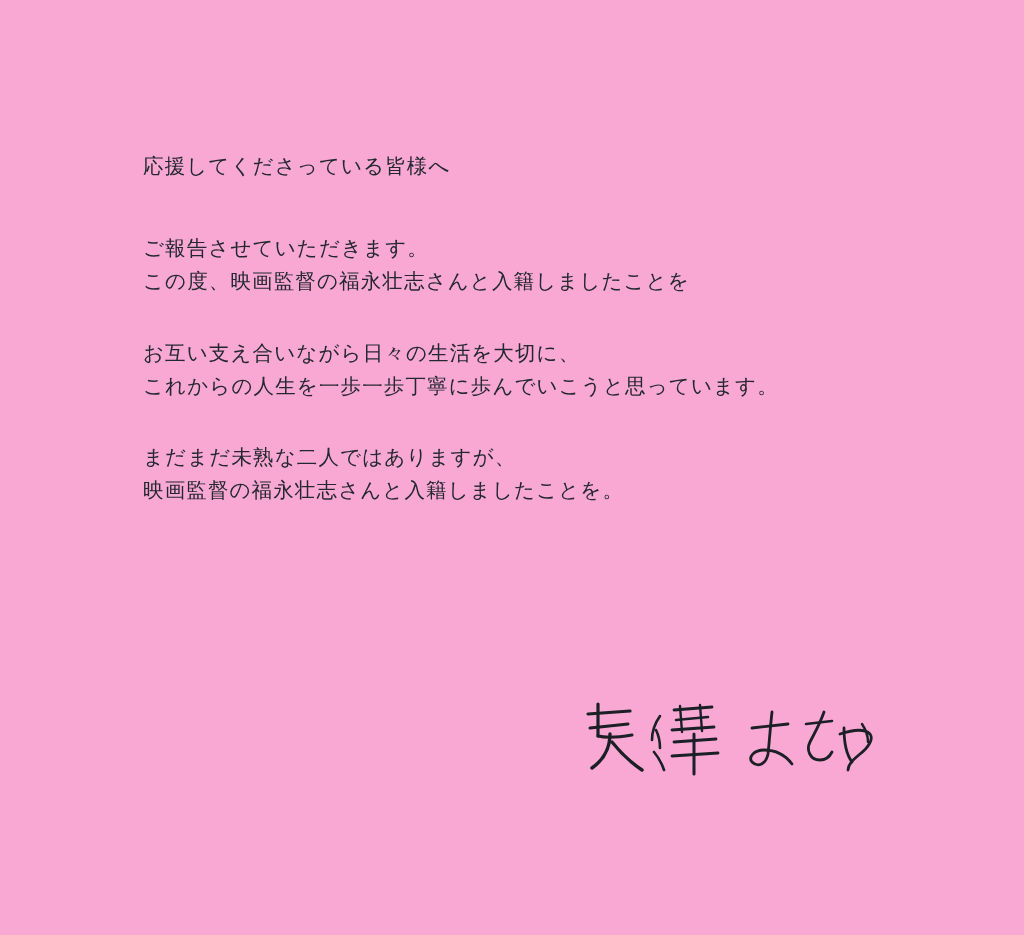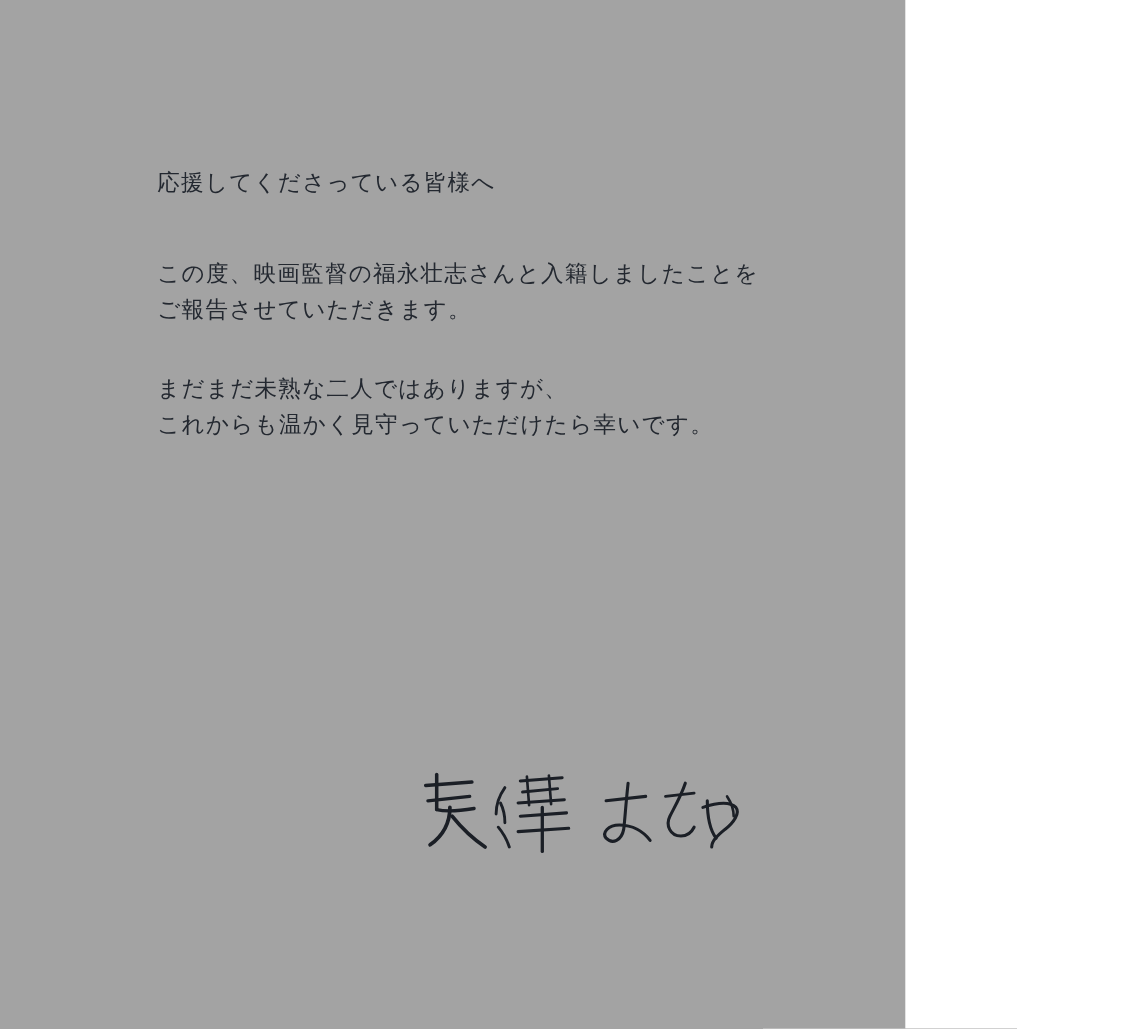--- a/index.html
+++ b/index.html
@@ -12,23 +12,23 @@
     background: #ffffff;
     font-family: "DejaVu Sans", "Liberation Sans", sans-serif;
     color: #1e222a;
     overflow: hidden;
   }
 
   .statement {
     position: absolute;
     left: 0;
     top: 0;
-    width: 823px;
+    width: 1024px;
     height: 935px;
-    background: #a3a3a3;
+    background: #f9a8d4;
   }
 
   .letter-body {
     position: absolute;
     left: 143px;
     top: 150px;
     width: 760px;
   }
 
   .para {
@@ -80,28 +80,32 @@
 
 <div class="statement">
 
   <div class="letter-body">
 
     <div class="para greeting-para">
       <div class="line">応援してくださっている皆様へ</div>
     </div>
 
     <div class="para">
+      <div class="line">ご報告させていただきます。</div>
       <div class="line">この度、映画監督の福永壮志さんと入籍しましたことを</div>
-      <div class="line">ご報告させていただきます。</div>
     </div>
 
+    <div class="para">
+      <div class="line">お互い支え合いながら日々の生活を大切に、</div>
+      <div class="line">これからの人生を一歩一歩丁寧に歩んでいこうと思っています。</div>
+    </div>
 
     <div class="para">
       <div class="line">まだまだ未熟な二人ではありますが、</div>
-      <div class="line">これからも温かく見守っていただけたら幸いです。</div>
+      <div class="line">映画監督の福永壮志さんと入籍しましたことを。</div>
     </div>
 
   </div>
 
   <div class="signature-wrap">
     <svg class="signature-svg" viewBox="0 0 300 100" xmlns="http://www.w3.org/2000/svg">
       <g fill="none" stroke="#1b1f26" stroke-linecap="round" stroke-linejoin="round">
 
         <path d="M12 24 L54 21" stroke-width="3.2"></path>
         <path d="M22 14 L22 46" stroke-width="3.2"></path>

